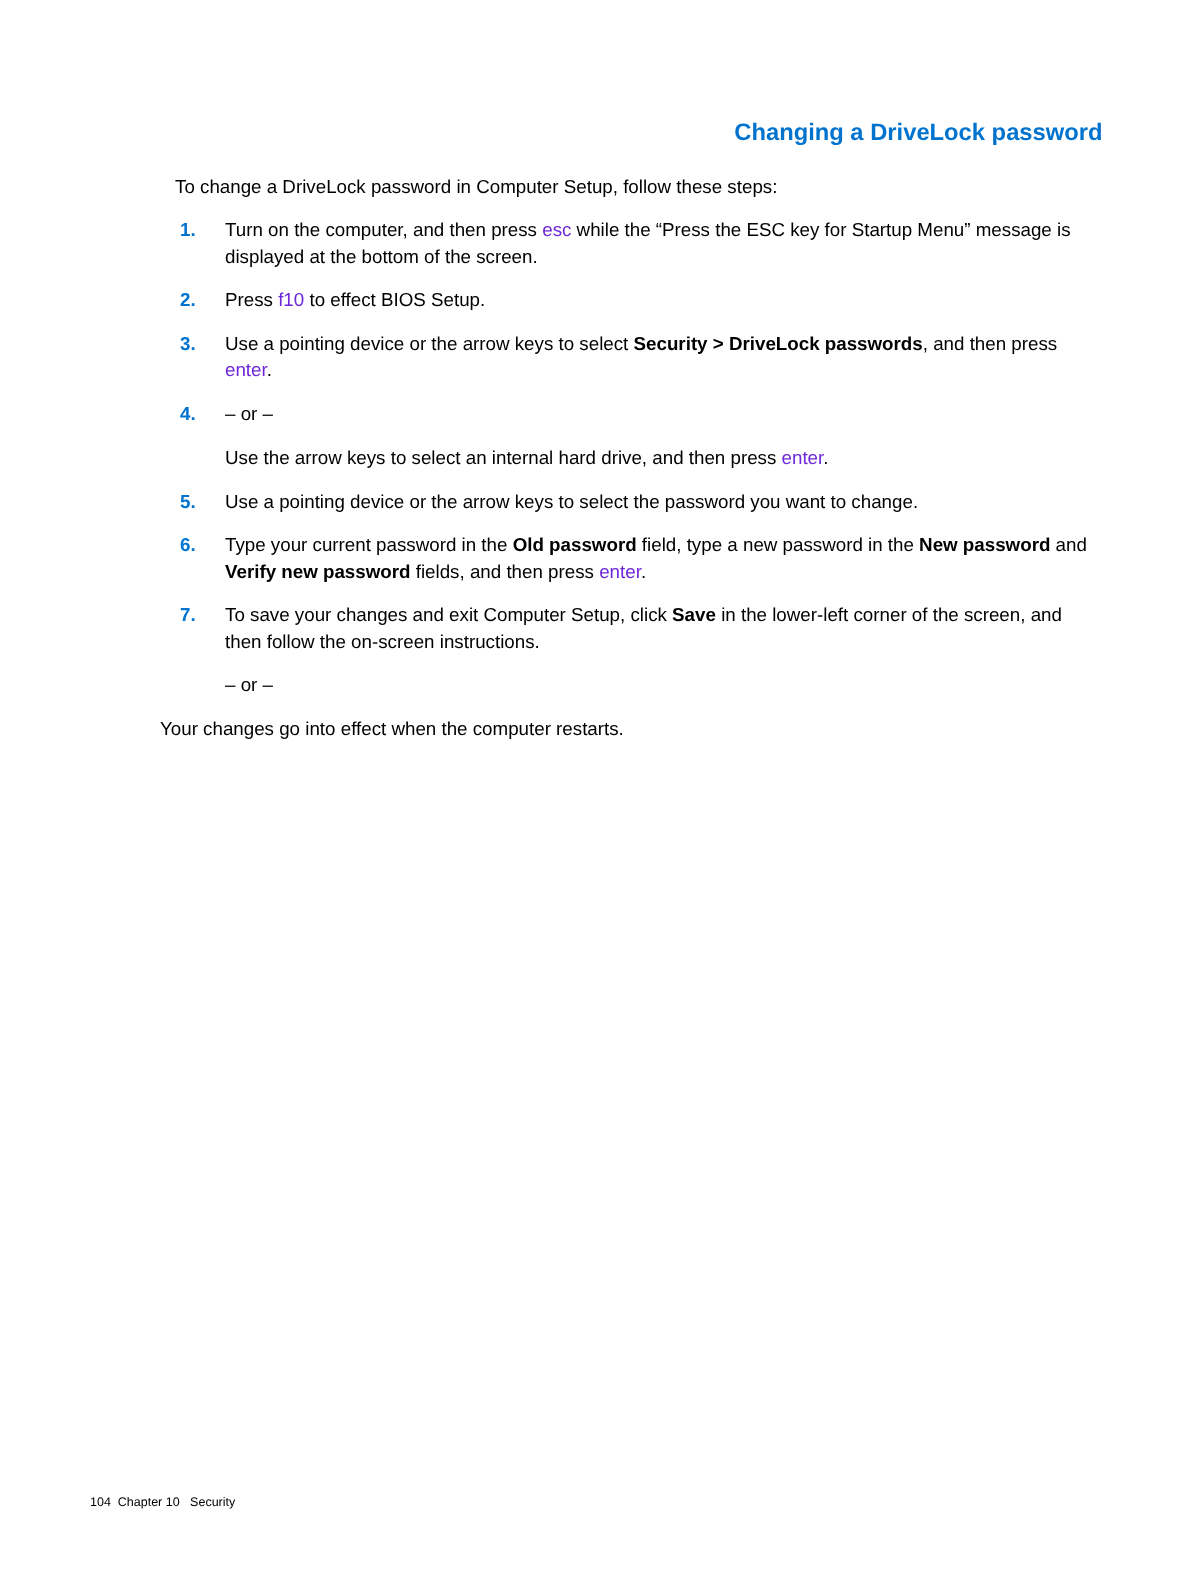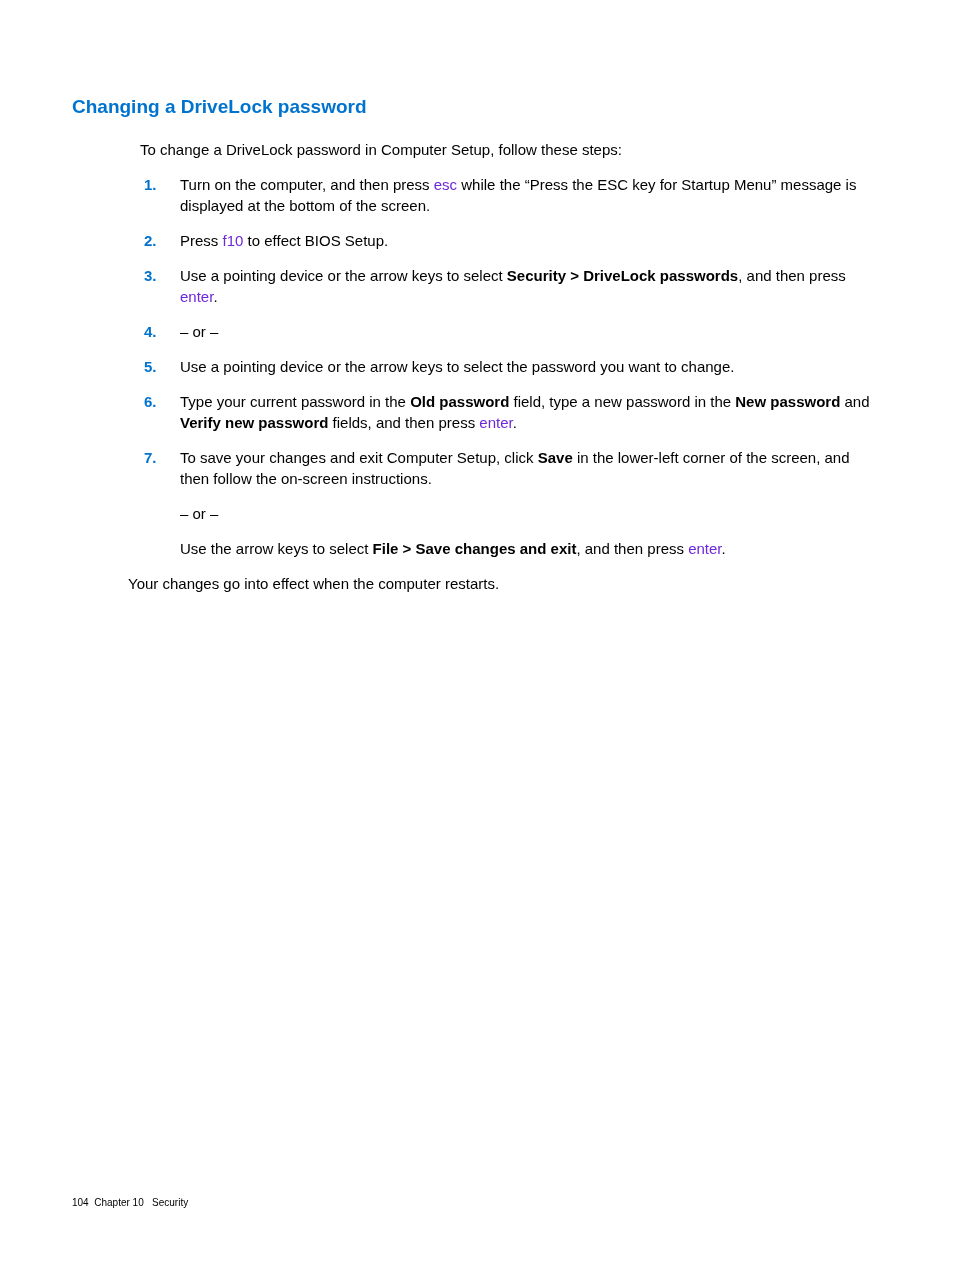--- a/index.html
+++ b/index.html
@@ -16,20 +16,21 @@
       width: 954px;
       height: 1270px;
       position: relative;
       padding: 94px 72px 0 72px;
     }
     .heading {
       color: #0073cf;
       font-size: 19px;
       font-weight: bold;
       margin-bottom: 18px;
+      text-align: right;
     }
     .intro {
       margin-left: 68px;
       margin-bottom: 14px;
     }
     .list {
       margin-left: 72px;
     }
     .list-item {
       display: flex;
@@ -89,40 +90,40 @@
     <div class="list-item">
       <div class="list-num">3.</div>
       <div class="list-content">
         <p><span>Use a pointing device or the arrow keys to select </span><span class="bold">Security &gt; DriveLock passwords</span><span>, and then press </span><span class="key">enter</span><span>.</span></p>
       </div>
     </div>
     <div class="list-item">
       <div class="list-num">4.</div>
       <div class="list-content">
         <p><span>– or –</span></p>
+        <p><span>Use the arrow keys to select an internal hard drive, and then press </span><span class="key">enter</span><span>.</span></p>
       </div>
     </div>
     <div class="list-item">
       <div class="list-num">5.</div>
       <div class="list-content">
         <p><span>Use a pointing device or the arrow keys to select the password you want to change.</span></p>
       </div>
     </div>
     <div class="list-item">
       <div class="list-num">6.</div>
       <div class="list-content">
         <p><span>Type your current password in the </span><span class="bold">Old password</span><span> field, type a new password in the </span><span class="bold">New password</span><span> and </span><span class="bold">Verify new password</span><span> fields, and then press </span><span class="key">enter</span><span>.</span></p>
       </div>
     </div>
     <div class="list-item">
       <div class="list-num">7.</div>
       <div class="list-content">
         <p><span>To save your changes and exit Computer Setup, click </span><span class="bold">Save</span><span> in the lower-left corner of the screen, and then follow the on-screen instructions.</span></p>
         <p><span>– or –</span></p>
-        <p><span>Use the arrow keys to select </span><span class="bold">File &gt; Save changes and exit</span><span>, and then press </span><span class="key">enter</span><span>.</span></p>
       </div>
     </div>
   </div>
 
 <p class="closing">Your changes go into effect when the computer restarts.</p>
 
 <div class="footer">
   <span>104</span>&nbsp;&nbsp;<span>Chapter 10</span>&nbsp;&nbsp;&nbsp;<span>Security</span>
 </div>
 

